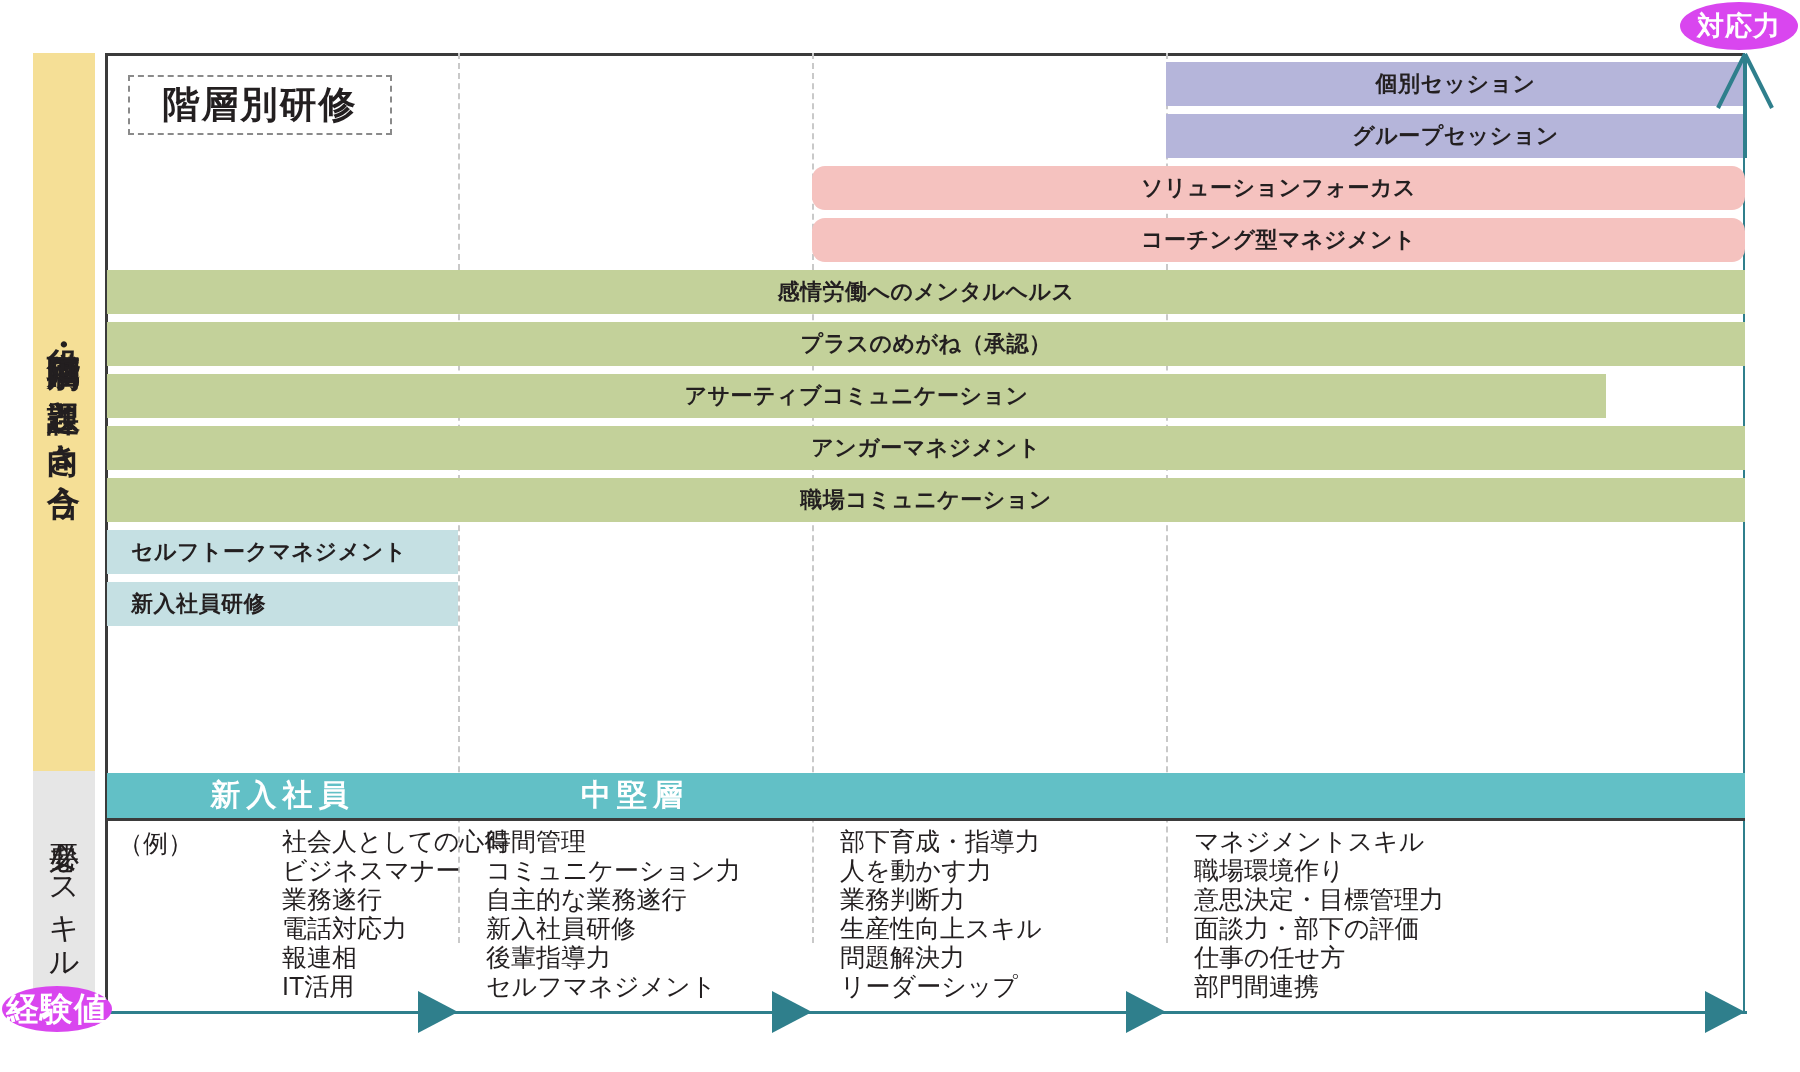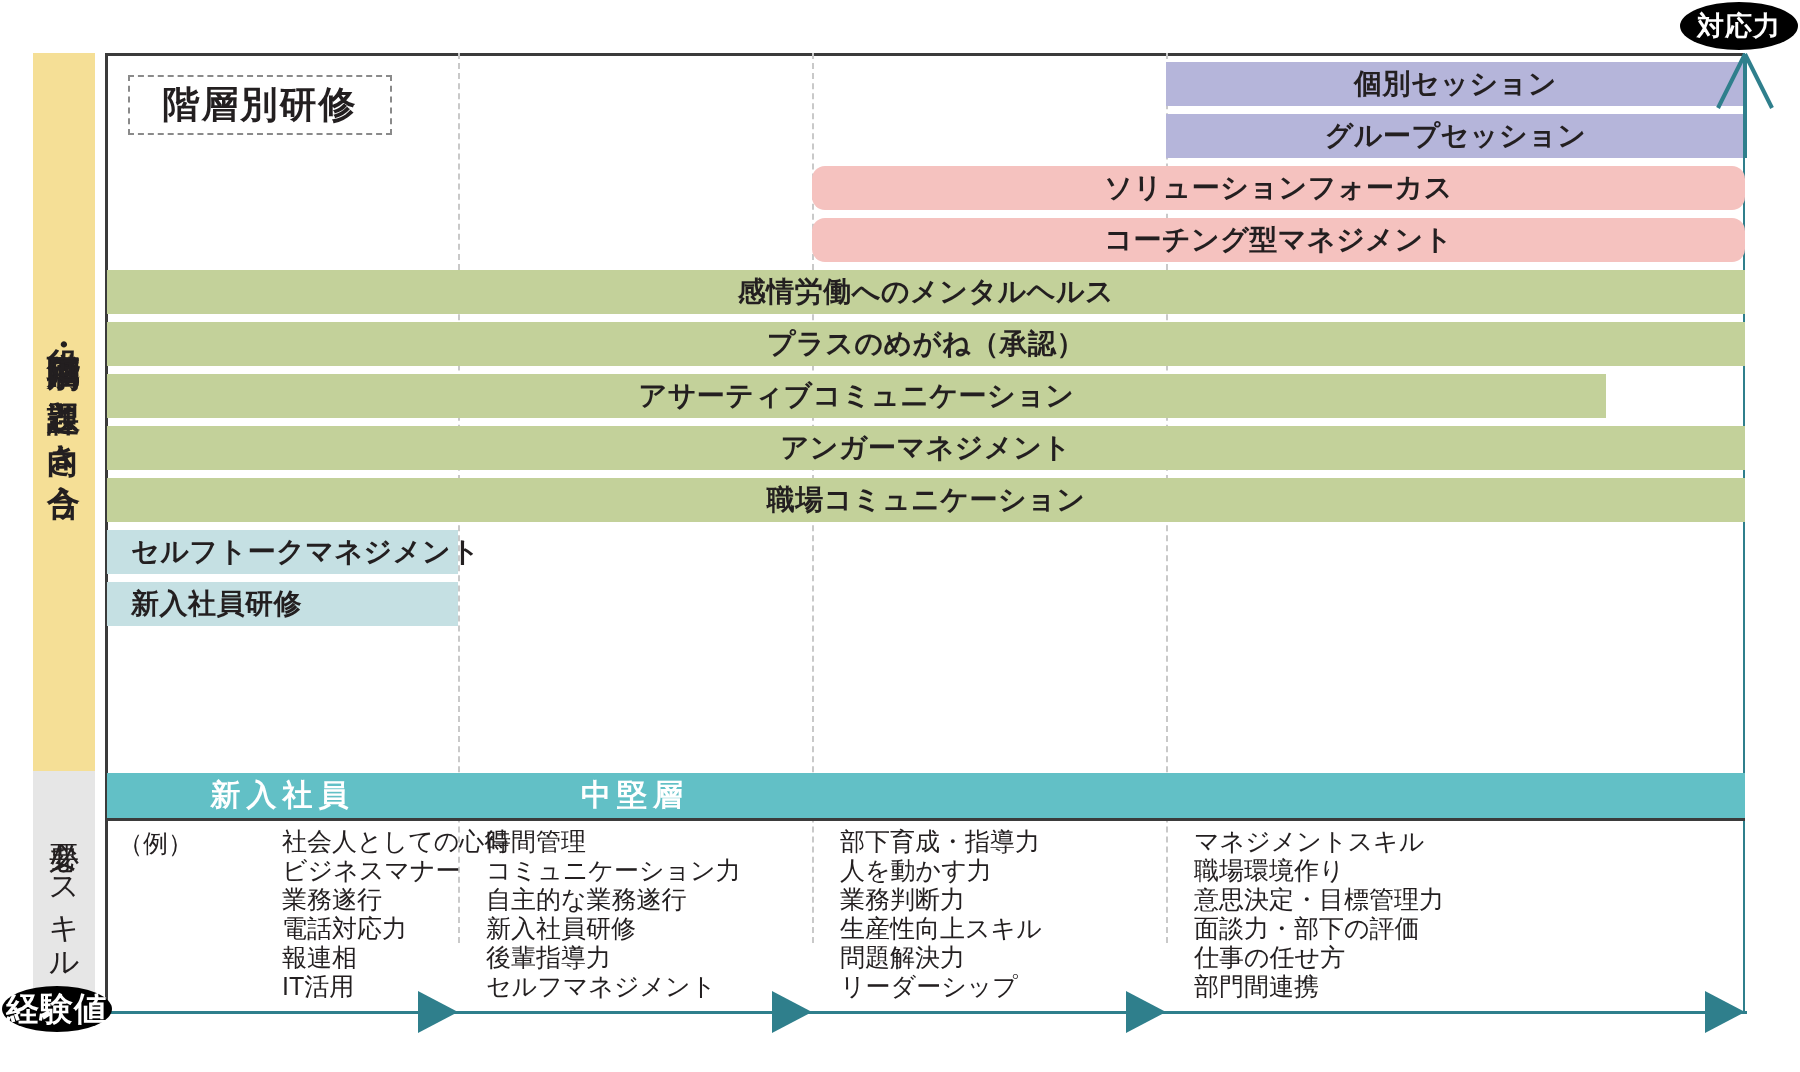--- a/index.html
+++ b/index.html
@@ -67,21 +67,21 @@
     border:2px dashed #8a8a8a;
     display:flex;align-items:center;justify-content:center;
     font-size:37px;font-weight:bold;letter-spacing:2px;
   }
 
   
   .bar{
     position:absolute;
     height:44px;
     display:flex;align-items:center;justify-content:center;
-    font-size:28px;font-weight:bold;
+    font-size:22px;font-weight:bold;
     letter-spacing:0.5px;
     white-space:nowrap;
     box-sizing:border-box;
   }
   .bar.purple{background:#b5b5da;}
   .bar.pink{background:#f5c2bf;border-radius:13px;}
   .bar.green{background:#c3d19a;}
   .bar.blue{background:#c5e0e3;justify-content:flex-start;padding-left:24px;}
 
   
@@ -123,21 +123,21 @@
     position:absolute;top:991px;
     width:0;height:0;
     border-top:21px solid transparent;
     border-bottom:21px solid transparent;
     border-left:40px solid #2f7f8c;
   }
 
   
   .ellipse{
     position:absolute;
-    background:#000000;
+    background:#d946ef;
     border-radius:50%;
     display:flex;align-items:center;justify-content:center;
     color:#ffffff;font-weight:bold;
     letter-spacing:1px;white-space:nowrap;
   }
   #badge-taiouryoku{
     left:1680px;top:2px;width:118px;height:48px;font-size:27px;
   }
   #badge-keikenchi{
     left:2px;top:986px;width:110px;height:46px;font-size:33px;

